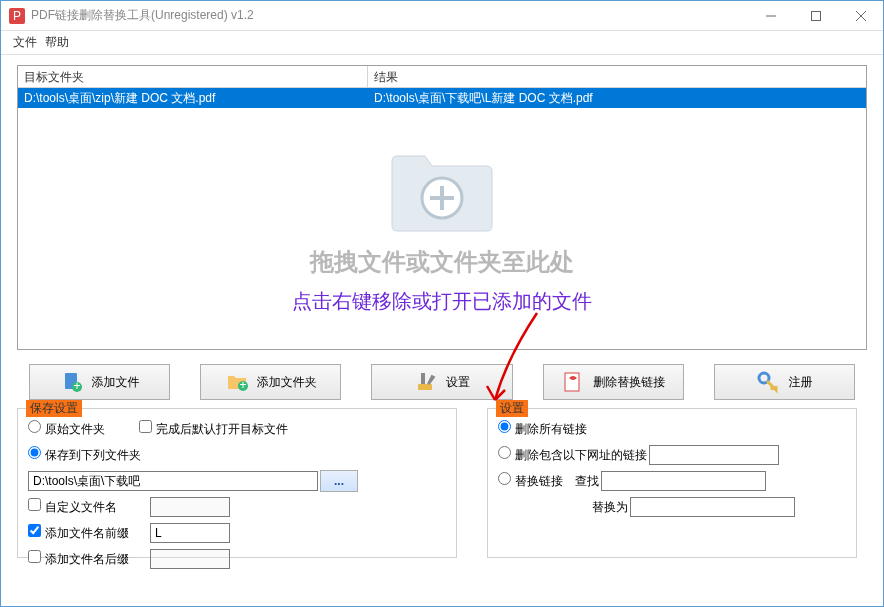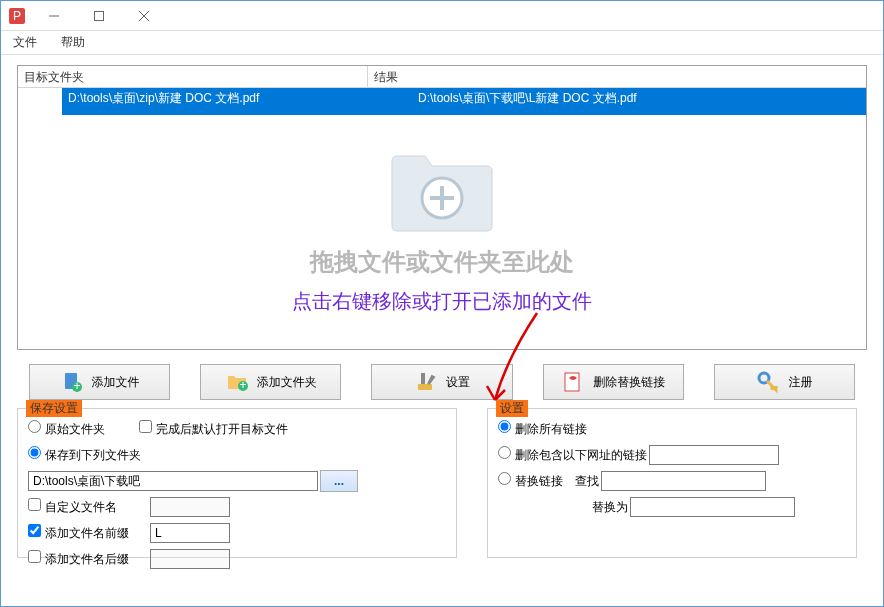--- a/index.html
+++ b/index.html
@@ -3,30 +3,30 @@
 <meta charset="utf-8">
 <style>
 * { box-sizing: border-box; margin: 0; padding: 0; font-family: "Microsoft YaHei", "SimSun", sans-serif; font-size: 12px; }
 body { background: #f0f0f0; width: 884px; height: 607px; overflow: hidden; }
 .window { width: 884px; height: 607px; background: #fff; border: 1px solid #5a9bd5; display: flex; flex-direction: column; }
 .titlebar { height: 30px; background: #fff; display: flex; align-items: center; padding-left: 8px; border-bottom: 1px solid #e0e0e0; }
 .titlebar-icon { width: 16px; height: 16px; margin-right: 6px; }
 .titlebar-title { flex: 1; color: #888; font-size: 12px; }
 .titlebar-btns { display: flex; }
 .titlebar-btn { width: 45px; height: 29px; display: flex; align-items: center; justify-content: center; color: #888; cursor: pointer; }
-.menubar { height: 24px; display: flex; align-items: center; padding-left: 8px; gap: 16px; border-bottom: 1px solid #e0e0e0; }
+.menubar { height: 24px; display: flex; align-items: center; padding-left: 8px; border-bottom: 1px solid #e0e0e0; }
 .menubar-item { color: #333; cursor: pointer; padding: 2px 4px; }
 .content { flex: 1; padding: 10px 16px; display: flex; flex-direction: column; }
 .file-list { border: 1px solid #a0a0a0; height: 285px; position: relative; background: #fff; }
 .fl-header { display: flex; background: #fff; border-bottom: 1px solid #d4d4d4; height: 22px; }
 .fl-col { padding: 3px 6px; border-right: 1px solid #d4d4d4; color: #333; }
 .fl-col.c1 { width: 350px; }
 .fl-col.c2 { width: 350px; }
 .fl-col.c3 { flex: 1; border-right: none; }
-.fl-row { display: flex; height: 27px; background: #0078d7; color: #fff; margin-left: 44px; }
+.fl-row { display: flex; height: 20px; background: #0078d7; color: #fff; }
 .fl-cell { padding: 2px 6px; overflow: hidden; white-space: nowrap; }
 .fl-cell.c1 { width: 350px; }
 .fl-cell.c2 { width: 350px; }
 .fl-cell.c3 { flex: 1; }
 .drop-hint { position: absolute; top: 45px; left: 0; right: 0; bottom: 0; display: flex; flex-direction: column; align-items: center; justify-content: center; pointer-events: none; }
 .folder-icon { width: 110px; height: 90px; opacity: 0.7; }
 .drop-text1 { font-size: 24px; color: #b8b8b8; margin-top: 10px; font-weight: bold; }
 .drop-text2 { font-size: 20px; color: #6d28d9; margin-top: 10px; }
 .toolbar { display: flex; gap: 30px; margin-top: 14px; padding: 0 12px; position: relative; }
 .tool-btn { width: 145px; height: 36px; border: 1px solid #adadad; background: linear-gradient(#f8f8f8,#e8e8e8); display: flex; align-items: center; justify-content: center; gap: 8px; cursor: pointer; }
@@ -47,20 +47,21 @@
 </style>
 </head>
 <body>
 
 <div class="window">
   <div class="titlebar">
     <svg class="titlebar-icon" viewBox="0 0 16 16">
         <rect width="16" height="16" fill="#d44" rx="2"></rect>
         <text x="8" y="12" text-anchor="middle" fill="#fff" font-size="10">P</text>
       </svg>
+    <div class="titlebar-title">PDF链接删除替换工具(Unregistered) v1.2</div>
     <div class="titlebar-btns">
       <div class="titlebar-btn">
           <svg width="10" height="10" viewBox="0 0 10 10">
             <line x1="0" y1="5" x2="10" y2="5" stroke="#666" stroke-width="1"></line>
           </svg>
         </div>
       <div class="titlebar-btn">
           <svg width="10" height="10" viewBox="0 0 10 10">
             <rect x="0.5" y="0.5" width="9" height="9" fill="none" stroke="#666" stroke-width="1"></rect>
           </svg>

